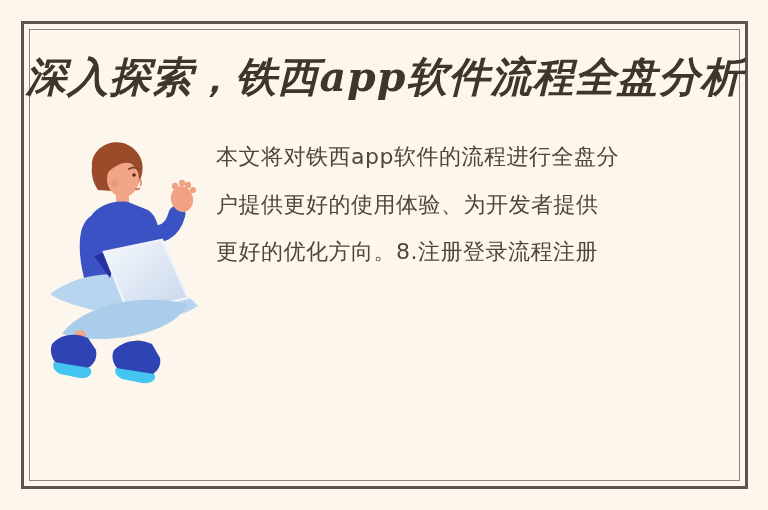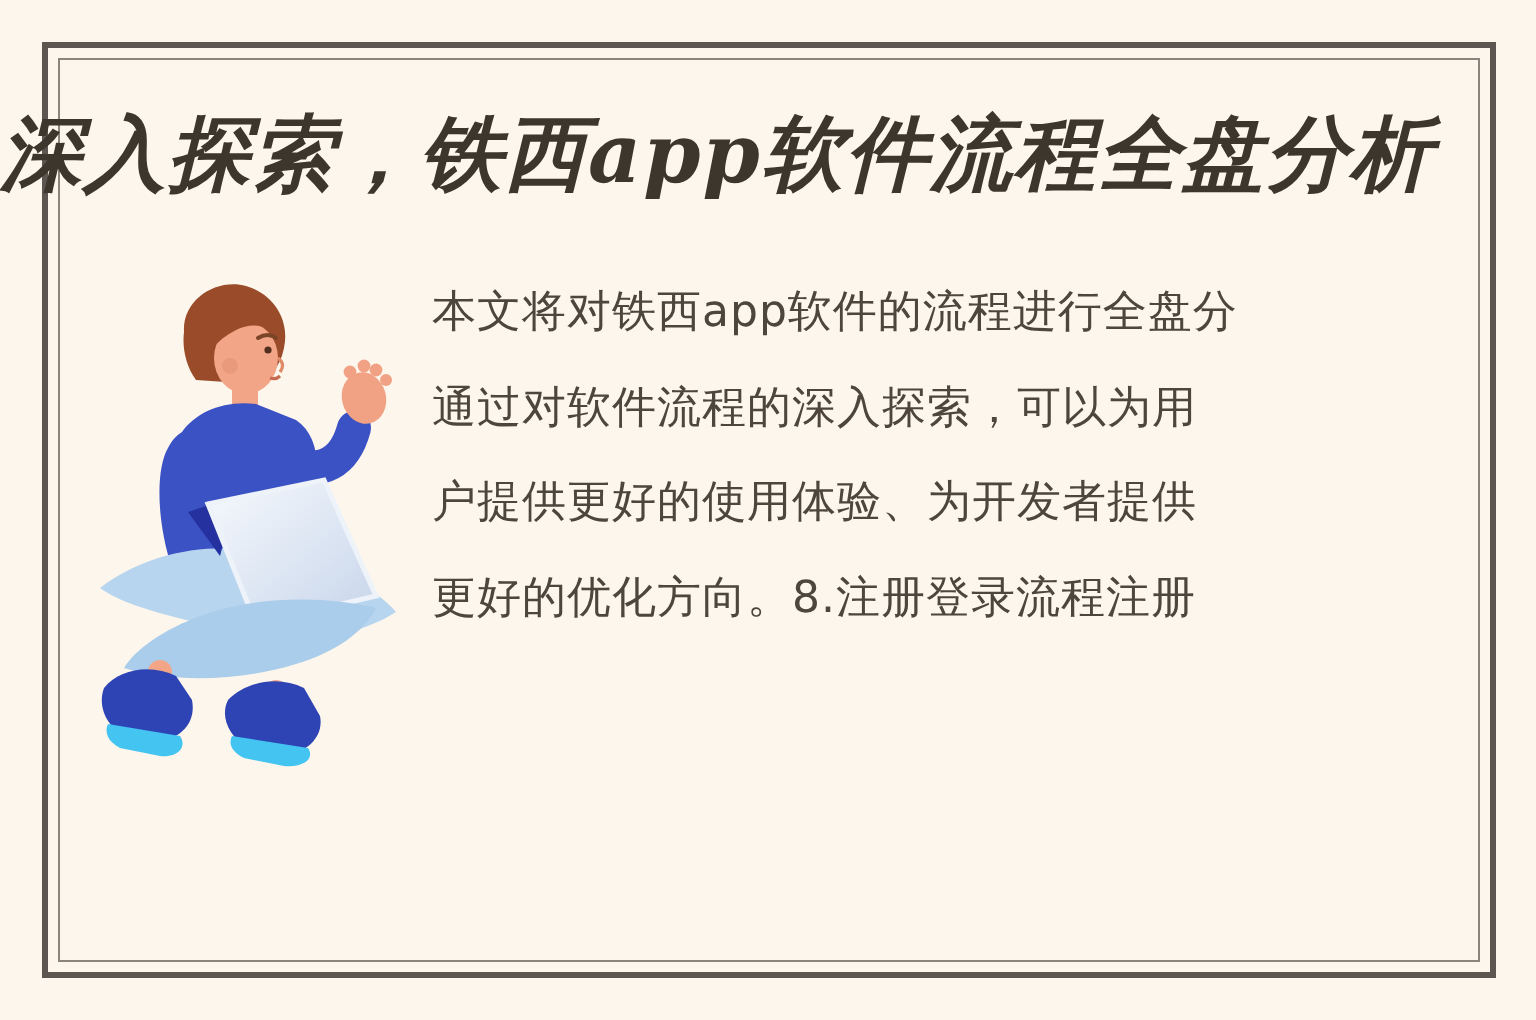--- a/index.html
+++ b/index.html
@@ -18,21 +18,21 @@
   }
   .inner-frame{
     position:absolute;left:29px;top:29px;
     width:711px;height:452px;
     border:1px solid #8a847c;
     box-sizing:border-box;
   }
   .title{
     position:absolute;left:0;right:0;top:50px;
     margin:0;
-    text-align:left;
+    text-align:center;
     font-family:"DejaVu Serif",serif;
     font-style:italic;
     font-weight:bold;
     font-size:41px;
     letter-spacing:1px;
     color:#3d362d;
     white-space:nowrap;
   }
   .illustration{
     position:absolute;left:36px;top:136px;
@@ -110,18 +110,17 @@
       <path d="M16,208 C24,198 40,196 52,202 L60,214 C62,224 56,232 46,234 L26,232 C16,226 13,216 16,208 Z" fill="#2e43b4"></path>
       <path d="M18,226 L54,232 C58,238 52,243 44,242 L24,238 C18,235 16,230 18,226 Z" fill="#43c4f1"></path>
 
       <path d="M78,214 C88,204 104,202 116,208 L124,222 C126,232 118,240 108,241 L88,238 C78,232 74,222 78,214 Z" fill="#2e43b4"></path>
       <path d="M80,232 L118,238 C122,244 114,248 106,247 L86,243 C80,240 78,236 80,232 Z" fill="#43c4f1"></path>
     </svg>
   </div>
 
   <div class="article-text">
     <div class="article-line">本文将对铁西app软件的流程进行全盘分</div>
-    <div class="article-line">通过对软件流程的深入探索，可以为用</div>
     <div class="article-line">户提供更好的使用体验、为开发者提供</div>
     <div class="article-line">更好的优化方向。8.注册登录流程注册</div>
   </div>
 
 </div>
 
 </body></html>

